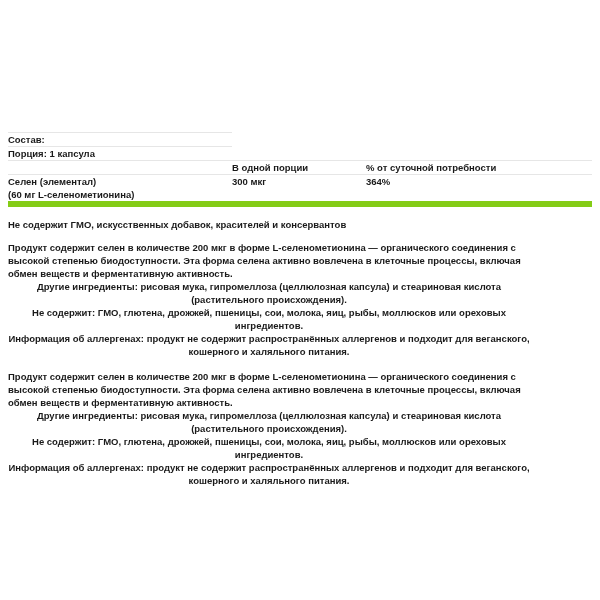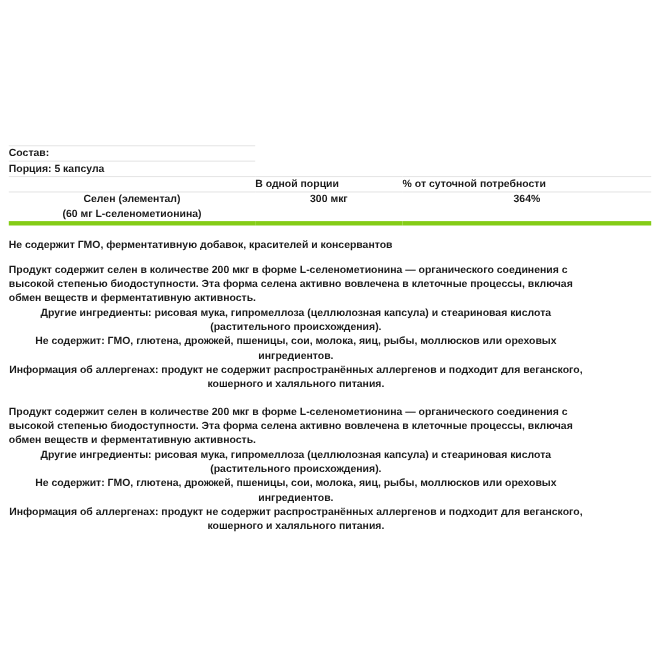--- a/index.html
+++ b/index.html
@@ -56,22 +56,21 @@
     border-top: 1px solid #e6e6e6;
   }
   .row-narrow > td.pad-cell {
     border-top: none;
   }
 
   .row-full > td {
     border-top: 1px solid #e6e6e6;
   }
   .row-last > td {
-    border-bottom: 4px solid #84cc16;
-    text-align: center;
+    border-bottom: 6px solid #84cc16;
   }
 
   .cell-sostav {
     padding: 6px 0 6px 0;
   }
   .cell-portion {
     padding: 6px 0 7px 0;
   }
   .cell-head {
     padding: 9px 0 9px 0;
@@ -104,21 +103,21 @@
 
   <table class="facts">
     <tbody>
       <tr class="row-narrow">
         <td class="col-1 cell-sostav">Состав:</td>
         <td class="col-2 pad-cell"></td>
         <td class="col-3 pad-cell"></td>
       </tr>
 
       <tr class="row-narrow">
-        <td class="col-1 cell-portion">Порция: 5 капсула</td>
+        <td class="col-1 cell-portion">Порция: 1 капсула</td>
         <td class="col-2 pad-cell"></td>
         <td class="col-3 pad-cell"></td>
       </tr>
 
       <tr class="row-full">
         <td class="col-1 cell-head"></td>
         <td class="col-2 cell-head">В одной порции</td>
         <td class="col-3 cell-head">% от суточной потребности</td>
       </tr>
 
@@ -129,21 +128,21 @@
         </td>
         <td class="col-2 cell-body">300 мкг</td>
         <td class="col-3 cell-body">364%</td>
       </tr>
     </tbody>
   </table>
 
   <div class="gap-a"></div>
 
   <div class="text-block">
-    <p class="para">Не содержит ГМО, ферментативную добавок, красителей и консервантов</p>
+    <p class="para">Не содержит ГМО, искусственных добавок, красителей и консервантов</p>
   </div>
 
   <div class="gap-b"></div>
 
   <div class="text-block">
     <p class="para">Продукт содержит селен в количестве 200 мкг в форме L-селенометионина — органического соединения с высокой степенью биодоступности. Эта форма селена активно вовлечена в клеточные процессы, включая обмен веществ и ферментативную активность.</p>
     <p class="para">Другие ингредиенты: рисовая мука, гипромеллоза (целлюлозная капсула) и стеариновая кислота (растительного происхождения).</p>
     <p class="para">Не содержит: ГМО, глютена, дрожжей, пшеницы, сои, молока, яиц, рыбы, моллюсков или ореховых ингредиентов.</p>
     <p class="para">Информация об аллергенах: продукт не содержит распространённых аллергенов и подходит для веганского, кошерного и халяльного питания.</p>
   </div>

